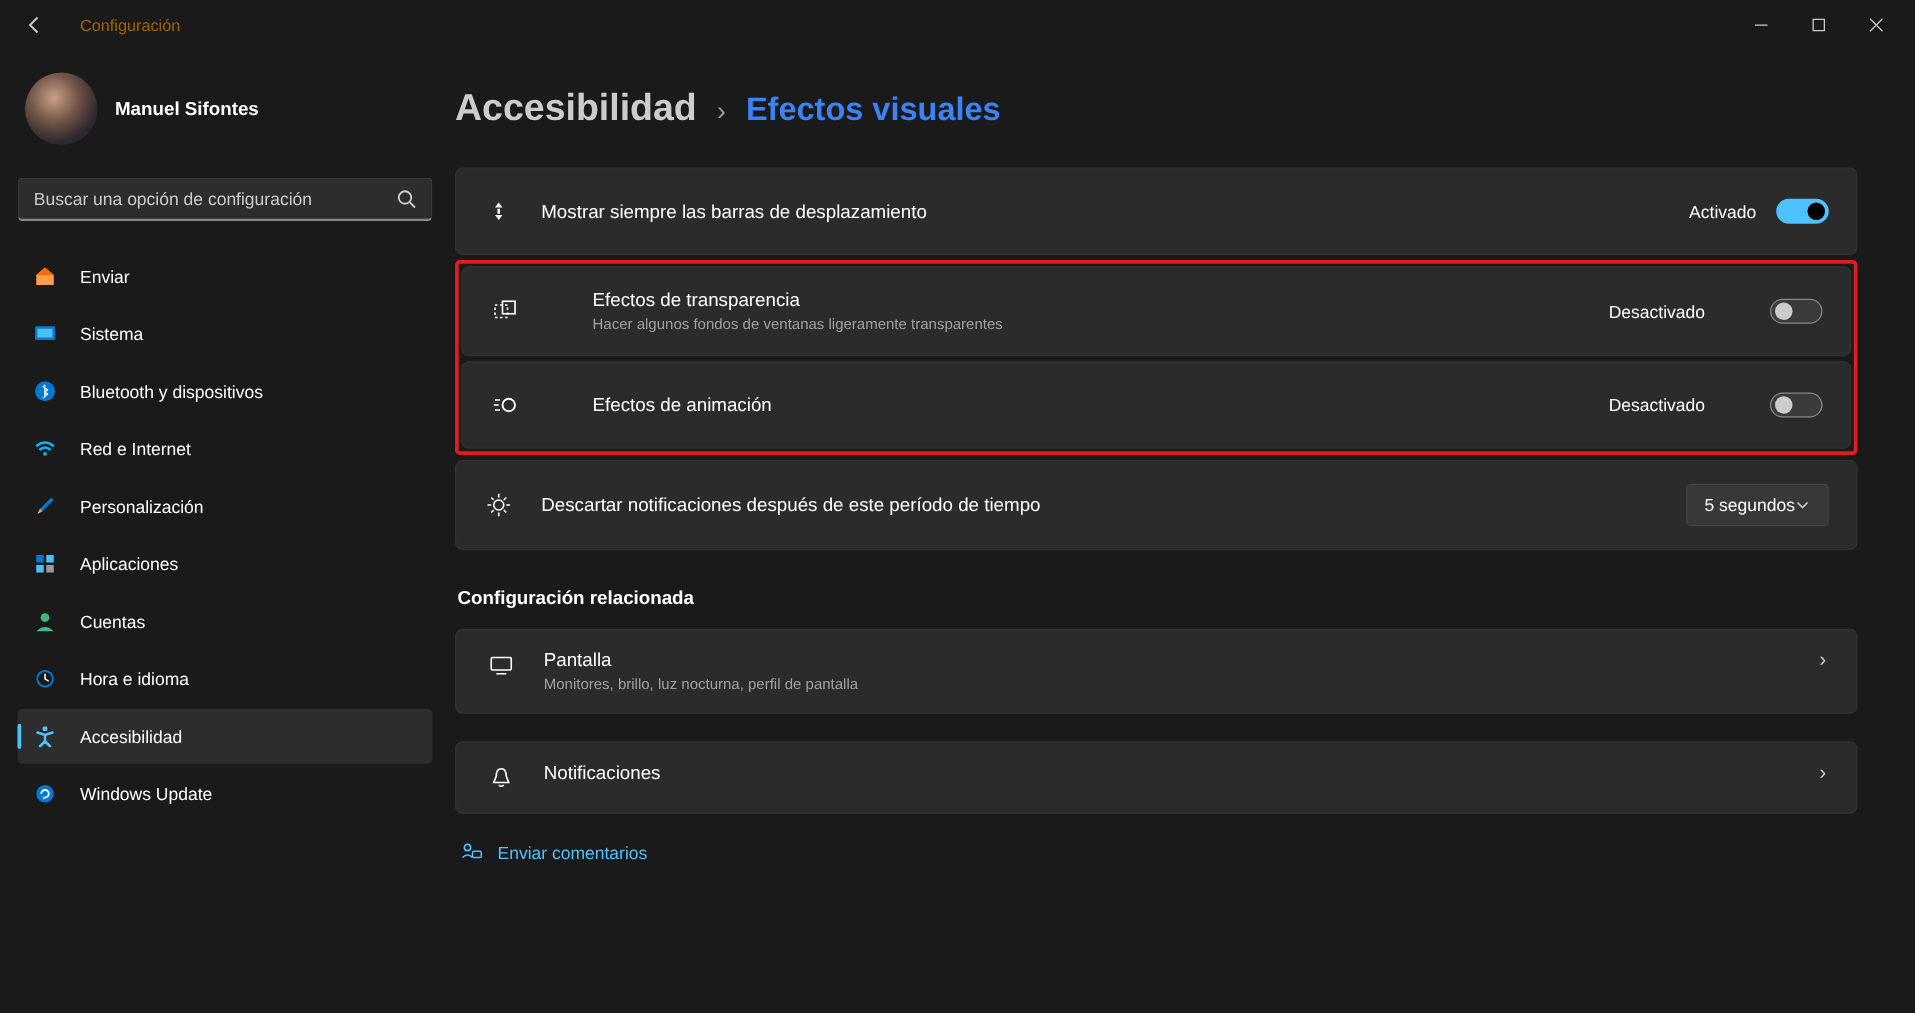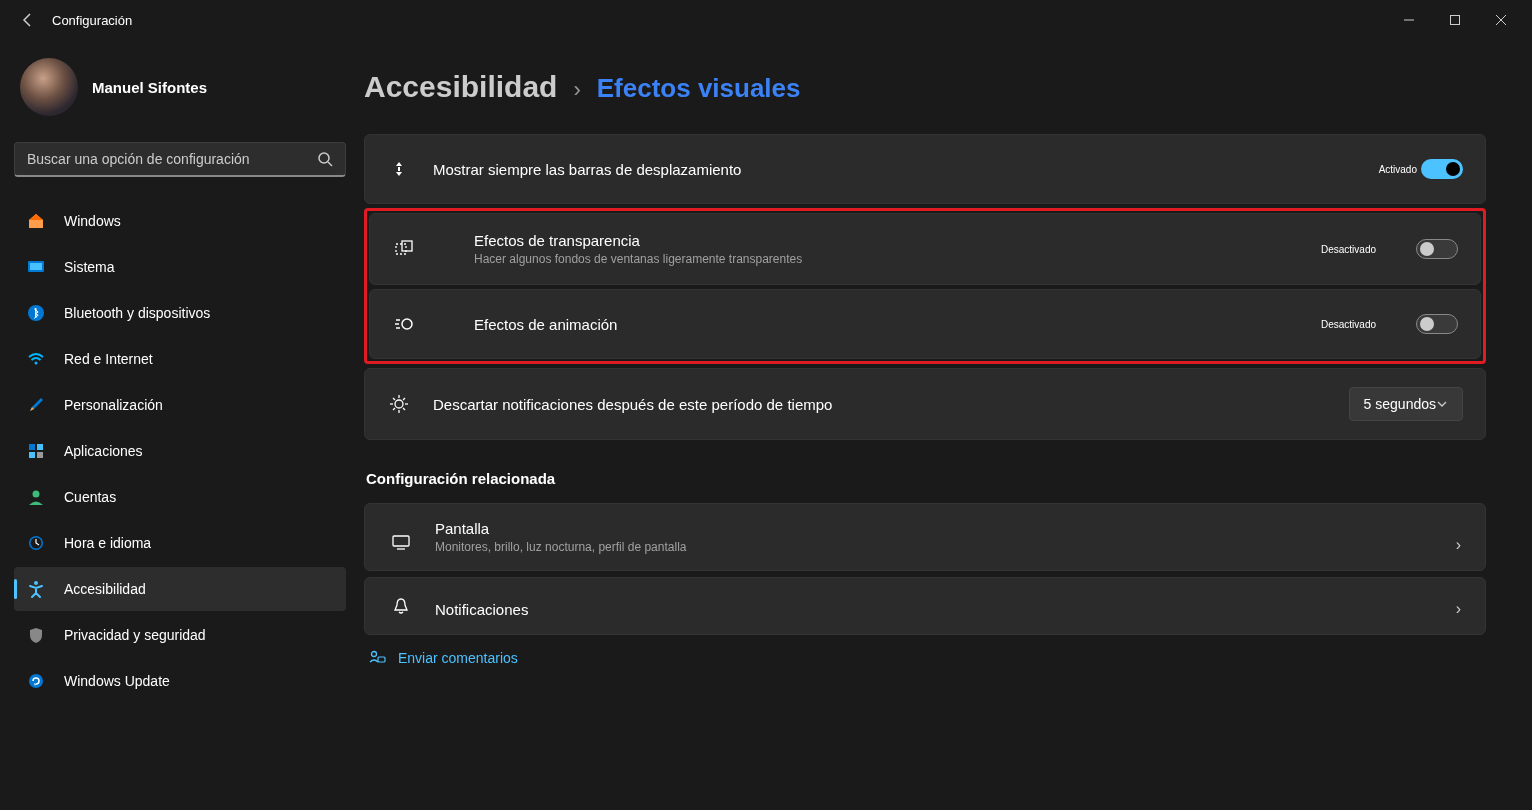--- a/index.html
+++ b/index.html
@@ -21,22 +21,22 @@
 .back-btn {
   width: 40px;
   height: 40px;
   display: flex;
   align-items: center;
   justify-content: center;
   cursor: pointer;
 }
 .app-title {
   font-size: 13px;
-  color: #ffffff;
-  margin-left: 4px;
+  color: #a16207;
+  margin-left: 16px;
 }
 .window-controls {
   margin-left: auto;
   display: flex;
 }
 .window-btn {
   width: 46px;
   height: 40px;
   display: flex;
   align-items: center;
@@ -160,21 +160,21 @@
   height: 24px;
   margin-right: 22px;
   display: flex;
   align-items: center;
   justify-content: center;
   color: #fff;
 }
 .card-body { flex: 1; }
 .card-title { font-size: 15px; color: #fff; }
 .card-desc { font-size: 12px; color: #a0a0a0; margin-top: 3px; }
-.card-state { font-size: 10px; color: #fff; margin-right: 4px; }
+.card-state { font-size: 14px; color: #fff; margin-right: 16px; }
 .toggle {
   width: 42px;
   height: 20px;
   border-radius: 10px;
   position: relative;
   cursor: pointer;
 }
 .toggle.on { background: #4cc2ff; }
 .toggle.off { background: #3a3a3a; border: 1px solid #888; }
 .toggle .knob {
@@ -200,23 +200,23 @@
   font-size: 15px;
   color: #fff;
   margin: 30px 0 16px 2px;
   font-weight: 600;
 }
 .link-card {
   background: #2b2b2b;
   border: 1px solid #333;
   border-radius: 6px;
   display: flex;
-  align-items: flex-end;
+  align-items: flex-start;
   padding: 16px 24px;
-  margin-bottom: 6px;
+  margin-bottom: 22px;
   cursor: pointer;
 }
 .link-card .card-body { flex: 1; }
 .chevron { color: #ccc; font-size: 16px; }
 .feedback {
   display: flex;
   align-items: center;
   gap: 12px;
   margin-top: 14px;
   padding-left: 4px;
@@ -268,21 +268,21 @@
         </svg>
     </div>
     <ul class="nav-list">
       <li class="nav-item">
         <span class="nav-icon">
             <svg width="18" height="18" viewBox="0 0 18 18">
               <path d="M2 8 L9 2 L16 8 V16 H2 Z" fill="#ff9d4d"></path>
               <path d="M2 8 L9 2 L16 8" fill="#ff6a00"></path>
             </svg>
           </span>
-        <span class="nav-label">Windows</span>
+        <span class="nav-label">Enviar</span>
       </li>
       <li class="nav-item">
         <span class="nav-icon">
             <svg width="18" height="18" viewBox="0 0 18 18">
               <rect x="1" y="3" width="16" height="11" rx="1" fill="#0078d4"></rect>
               <rect x="3" y="5" width="12" height="7" fill="#4ac1ff"></rect>
             </svg>
           </span>
         <span class="nav-label">Sistema</span>
       </li>
@@ -345,28 +345,20 @@
         <span class="nav-label">Hora e idioma</span>
       </li>
       <li class="nav-item active">
         <span class="nav-icon">
             <svg width="18" height="18" viewBox="0 0 18 18">
               <circle cx="9" cy="3" r="2" fill="#4cc2ff"></circle>
               <path d="M3 6 L9 8 L15 6 M9 8 V13 M9 13 L5 17 M9 13 L13 17" stroke="#4cc2ff" stroke-width="2" fill="none" stroke-linecap="round"></path>
             </svg>
           </span>
         <span class="nav-label">Accesibilidad</span>
-      </li>
-      <li class="nav-item">
-        <span class="nav-icon">
-            <svg width="18" height="18" viewBox="0 0 18 18">
-              <path d="M9 2 L15 4 V9 Q15 15 9 17 Q3 15 3 9 V4 Z" fill="#888"></path>
-            </svg>
-          </span>
-        <span class="nav-label">Privacidad y seguridad</span>
       </li>
       <li class="nav-item">
         <span class="nav-icon">
             <svg width="18" height="18" viewBox="0 0 18 18">
               <circle cx="9" cy="9" r="7" fill="#0078d4"></circle>
               <path d="M6 9 A3 3 0 1 1 9 12" stroke="#fff" stroke-width="1.5" fill="none"></path>
               <path d="M9 12 L7 11 L8 14 Z" fill="#fff"></path>
             </svg>
           </span>
         <span class="nav-label">Windows Update</span>

